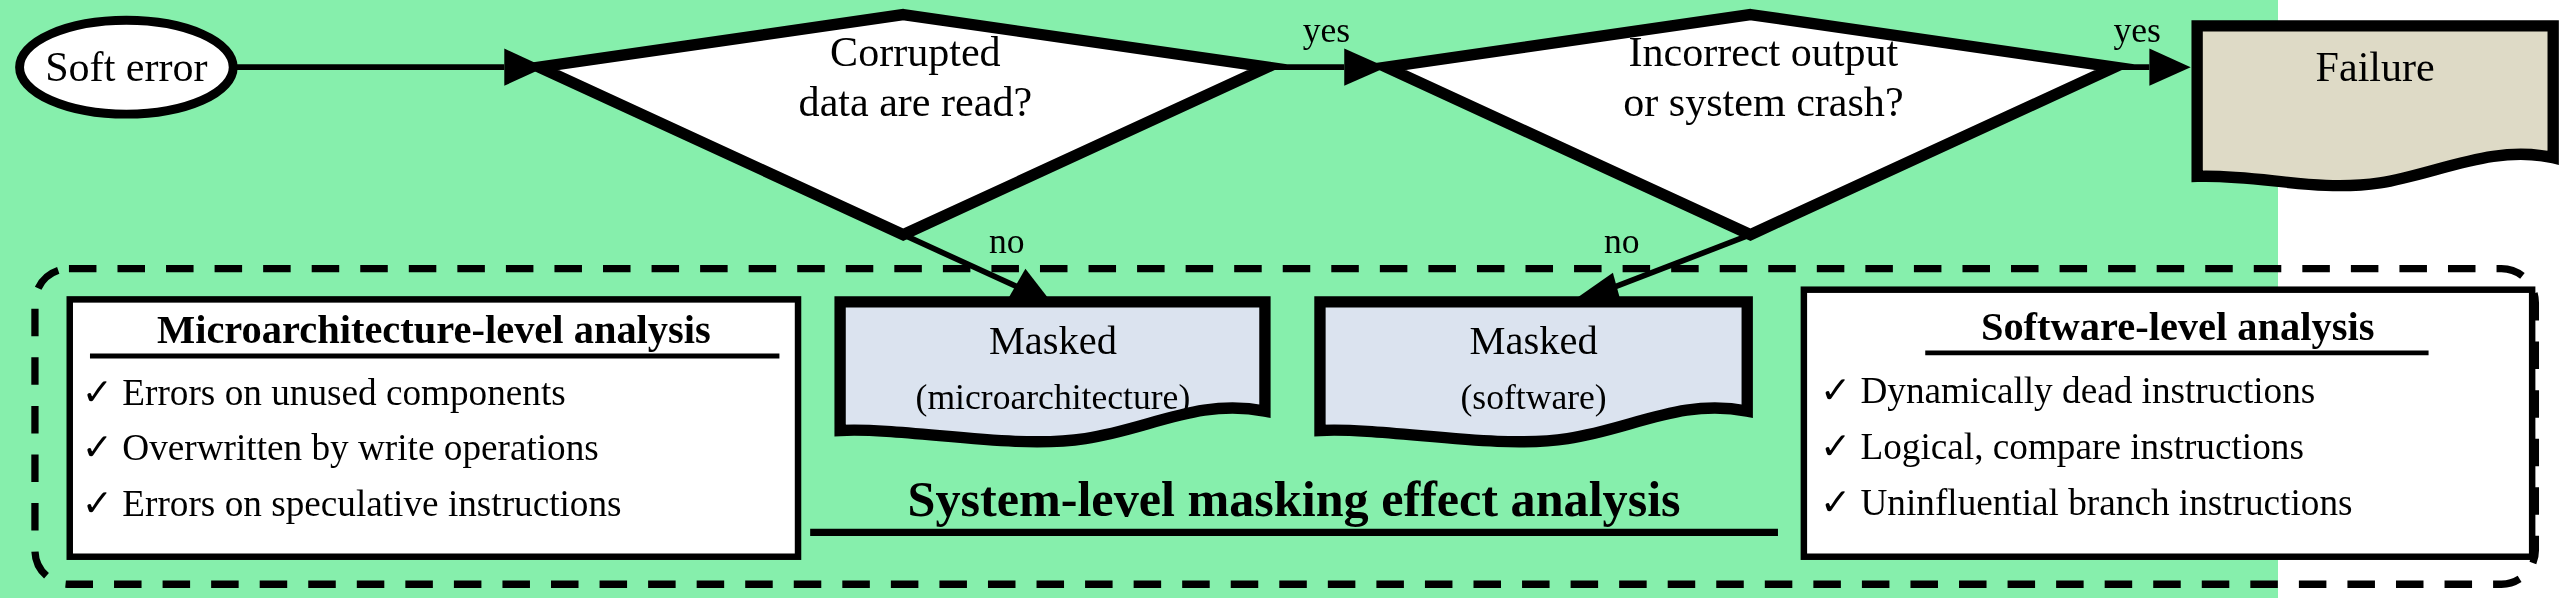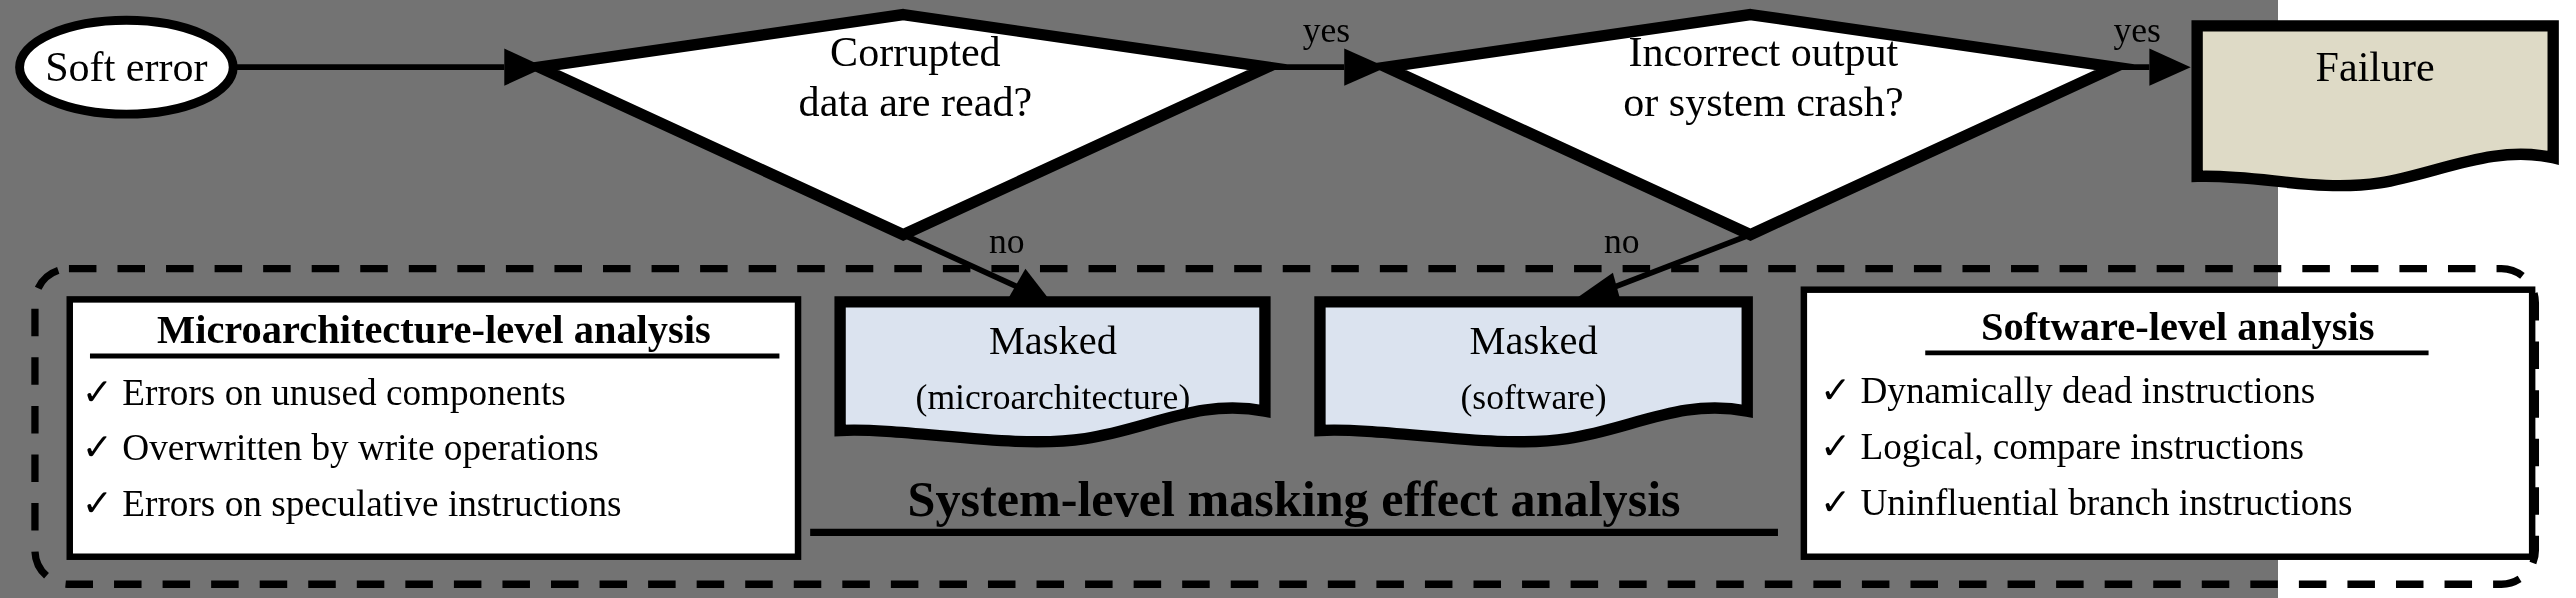--- a/index.html
+++ b/index.html
@@ -10,21 +10,21 @@
   body {
     width: 2576px;
     height: 598px;
     font-family: "Liberation Serif", "DejaVu Serif", serif;
     overflow: hidden;
   }
   #diagram-root {
     position: relative;
     width: 2278px;
     height: 598px;
-    background: #737373;
+    background: #86efac;
   }
   svg.layer {
     position: absolute;
     top: 0;
     left: 0;
     width: 2576px;
     height: 598px;
   }
   .shape-stroke {
     fill: none;

